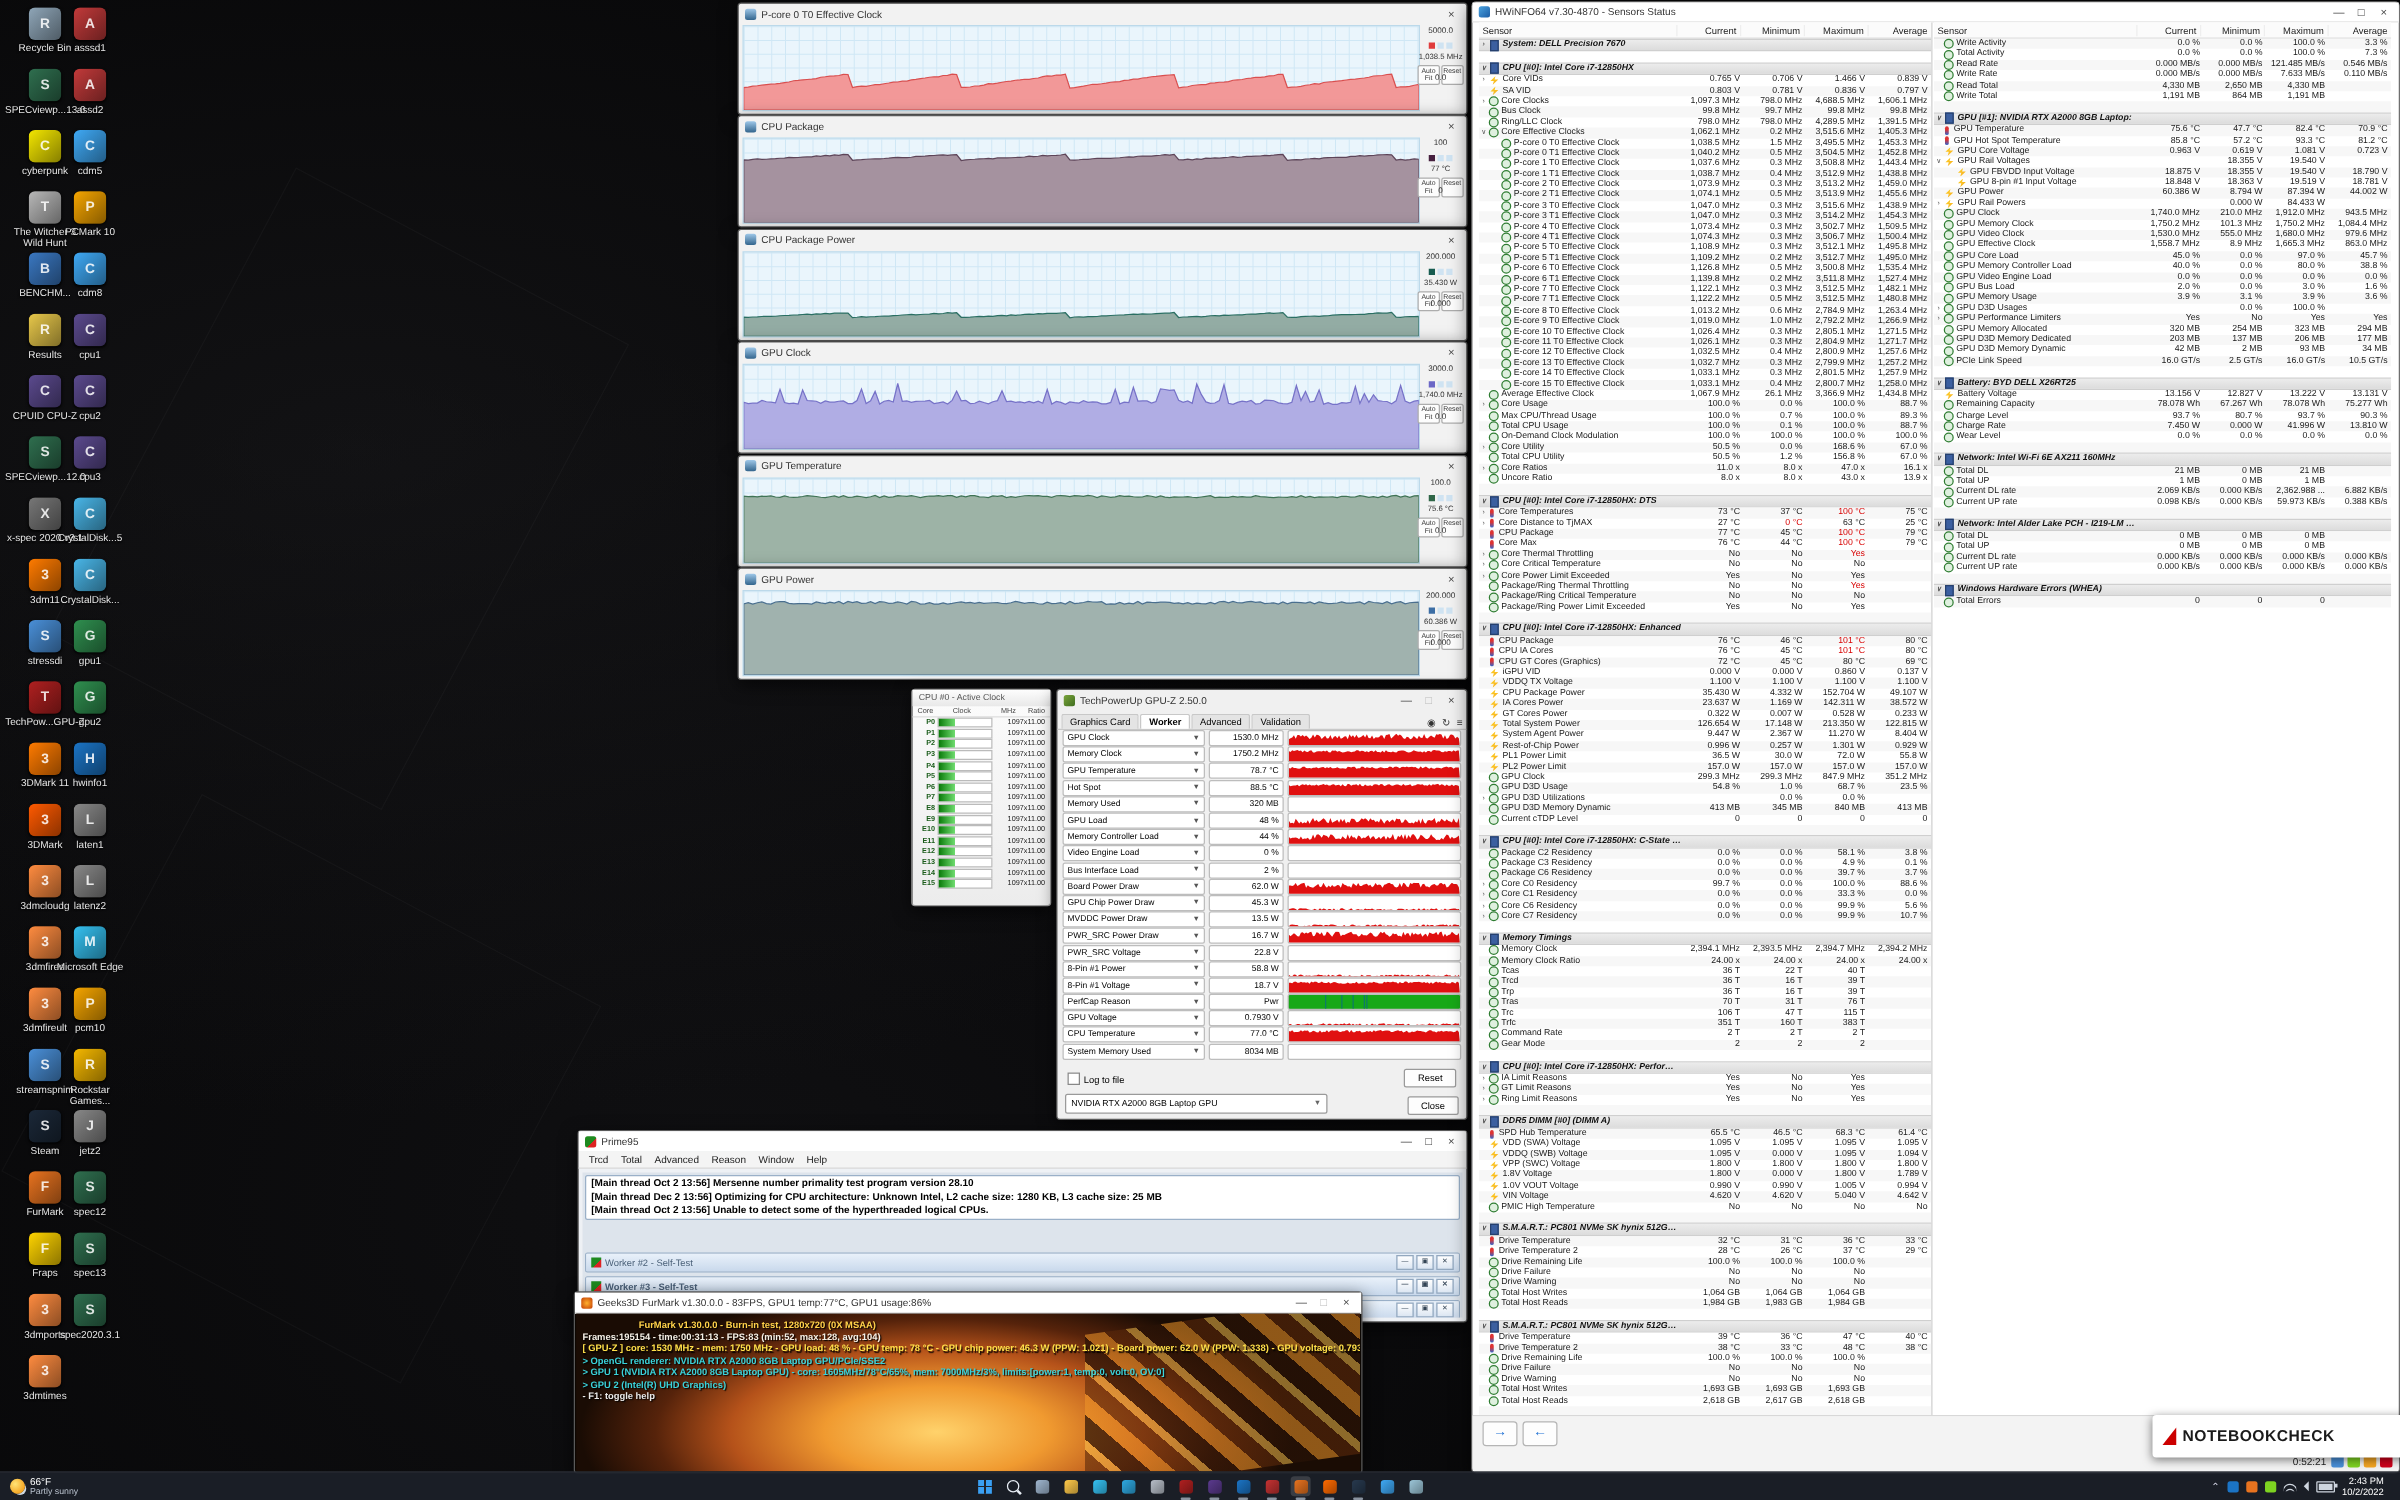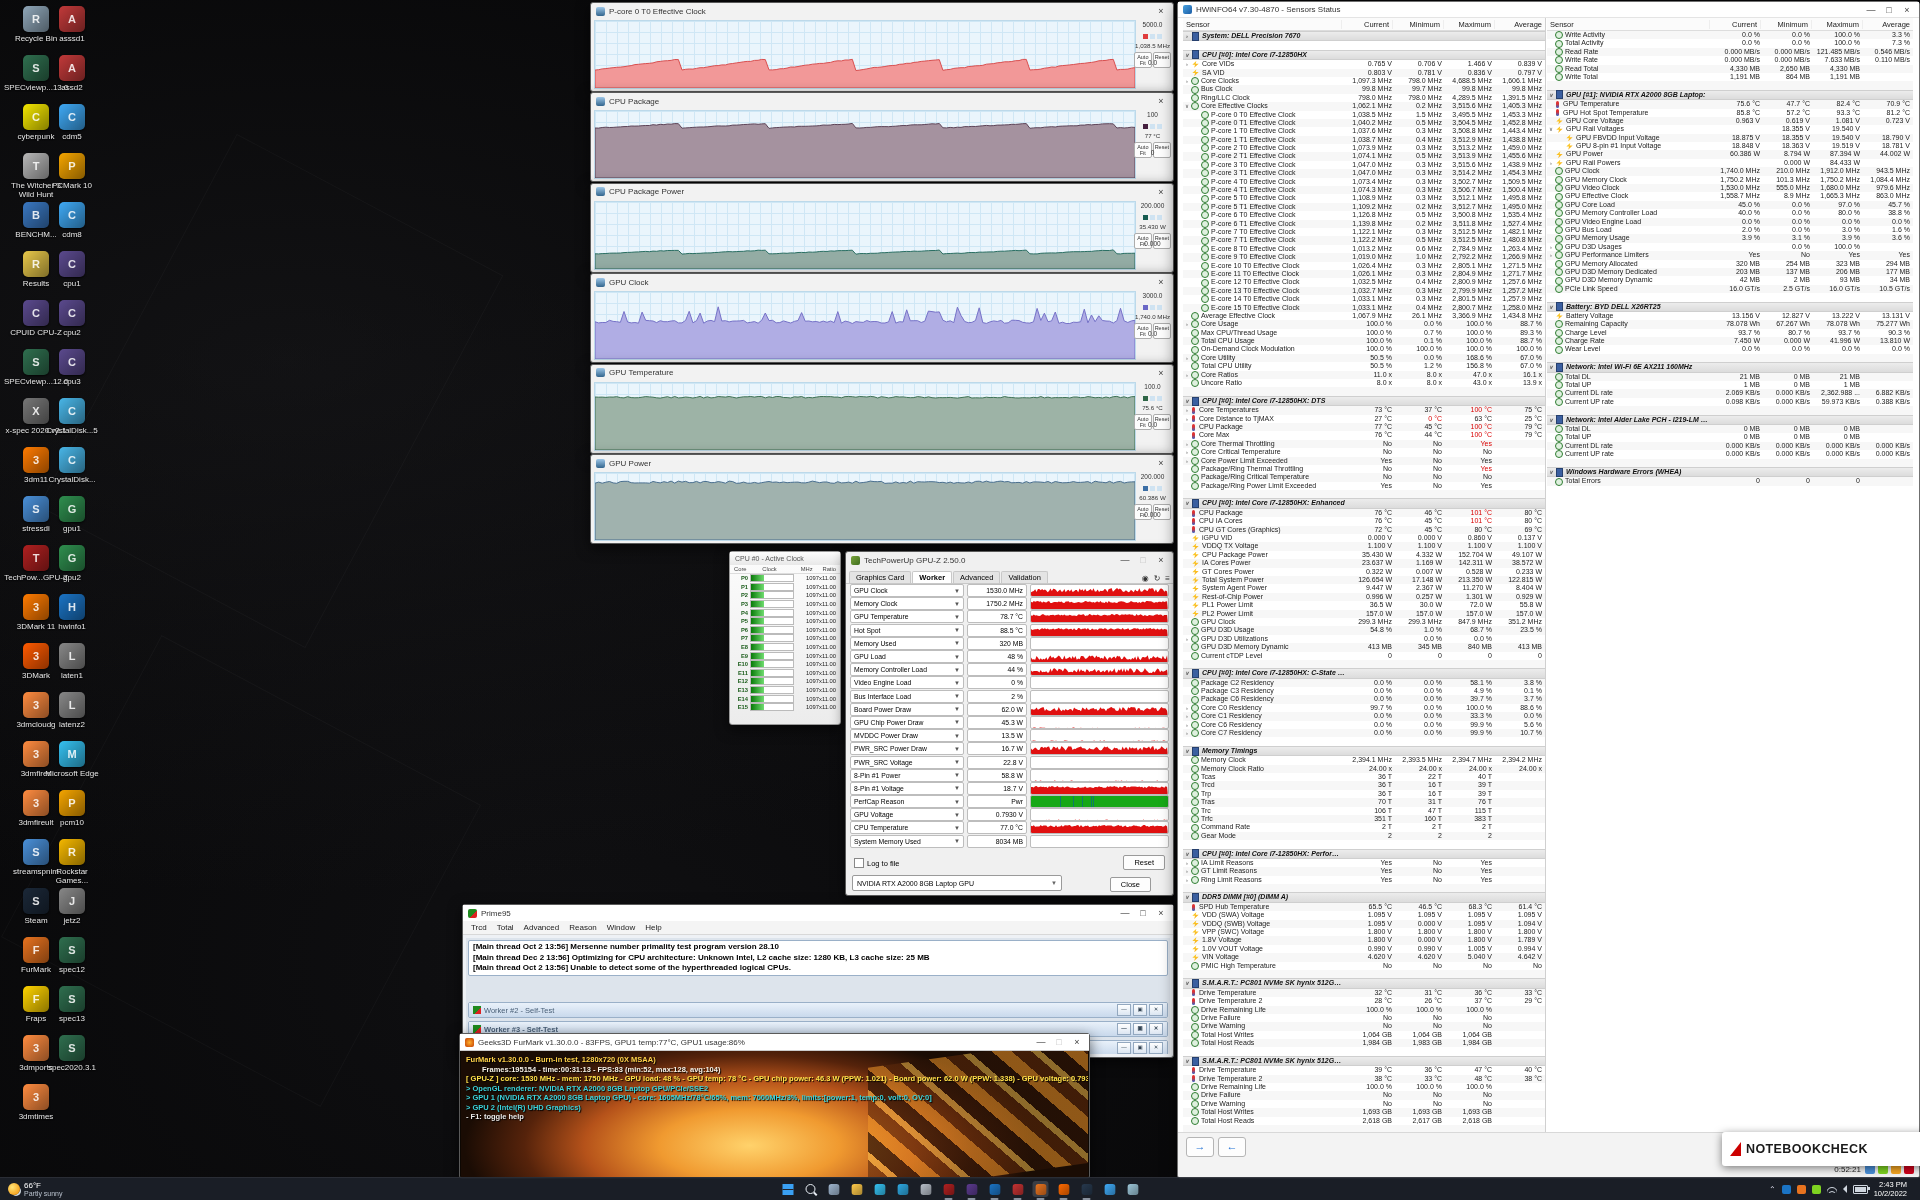--- a/index.html
+++ b/index.html
@@ -878,21 +878,21 @@
     <div id="gzfoot">
       <div class="gzchk">
         <span class="bx"></span>
         <span>Log to file</span>
       </div>
       <button class="gzbtn" style="right:8px;top:0">Reset</button>
       <div class="gzsel">
         <span>NVIDIA RTX A2000 8GB Laptop GPU</span>
           <i>▼</i>
       </div>
-      <button class="gzbtn" style="right:22px;bottom:3px">Close</button>
+      <button class="gzbtn" style="right:6px;bottom:3px">Close</button>
     </div>
   </div>
 
   <div id="p95" class="win">
     <div class="tbar" style="background:#fff">
       <span class="ticon" style="background:linear-gradient(135deg,#1f8a1f 60%,#d22 60%)"></span>
       <span class="ttl">Prime95</span>
       <span class="wbtn">—</span>
       <span class="wbtn">□</span>
       <span class="wbtn">×</span>
@@ -955,22 +955,22 @@
     <div class="tbar">
       <span class="ticon" style="background:radial-gradient(circle,#ffb02e,#c23a00)"></span>
       <span class="ttl">Geeks3D FurMark v1.30.0.0 - 83FPS, GPU1 temp:77°C, GPU1 usage:86%</span>
       <span class="wbtn">—</span>
       <span class="wbtn" style="color:#bbb">□</span>
       <span class="wbtn">×</span>
     </div>
     <div id="fmview">
       <div class="fmblocks"></div>
       <div id="fmtext" style="position:relative;padding-top:4px">
-          <div class="fmline" style="color: rgb(255, 210, 74);">FurMark v1.30.0.0 - Burn-in test, 1280x720 (0X MSAA)</div>
-          <div class="fmline" style="color: rgb(245, 240, 230); margin-left: 16px;">Frames:195154 - time:00:31:13 - FPS:83 (min:52, max:128, avg:104)</div>
+          <div class="fmline" style="color: rgb(255, 210, 74); margin-left: 45px;">FurMark v1.30.0.0 - Burn-in test, 1280x720 (0X MSAA)</div>
+          <div class="fmline" style="color: rgb(245, 240, 230);">Frames:195154 - time:00:31:13 - FPS:83 (min:52, max:128, avg:104)</div>
           <div class="fmline" style="color: rgb(255, 224, 74);">[ GPU-Z ] core: 1530 MHz - mem: 1750 MHz - GPU load: 48 % - GPU temp: 78 °C - GPU chip power: 46.3 W (PPW: 1.021) - Board power: 62.0 W (PPW: 1.338) - GPU voltage: 0.793 V</div>
           <div class="fmline" style="color: rgb(58, 210, 218);">&gt; OpenGL renderer: NVIDIA RTX A2000 8GB Laptop GPU/PCIe/SSE2</div>
           <div class="fmline" style="color: rgb(58, 210, 218);">&gt; GPU 1 (NVIDIA RTX A2000 8GB Laptop GPU) - core: 1605MHz/78°C/65%, mem: 7000MHz/3%, limits:[power:1, temp:0, volt:0, OV:0]</div>
           <div class="fmline" style="color: rgb(58, 210, 218);">&gt; GPU 2 (Intel(R) UHD Graphics)</div>
           <div class="fmline" style="color: rgb(232, 232, 232);">- F1: toggle help</div>
         </div>
     </div>
   </div>
 
   <div id="hw" class="win">

